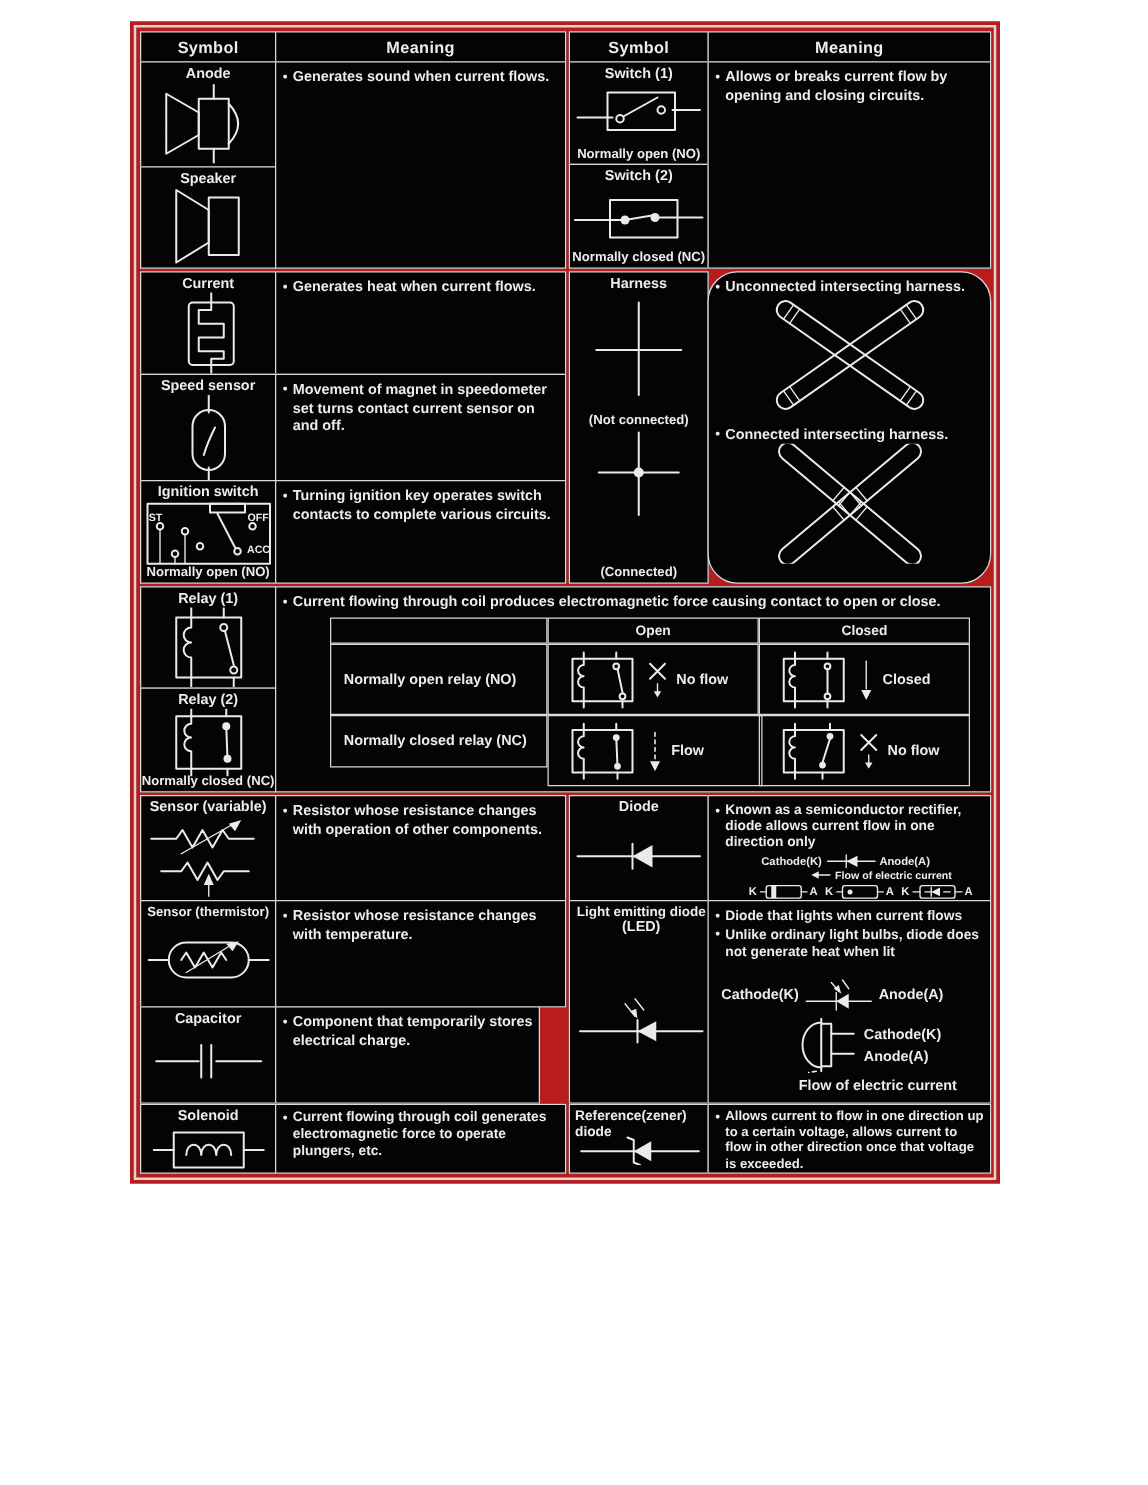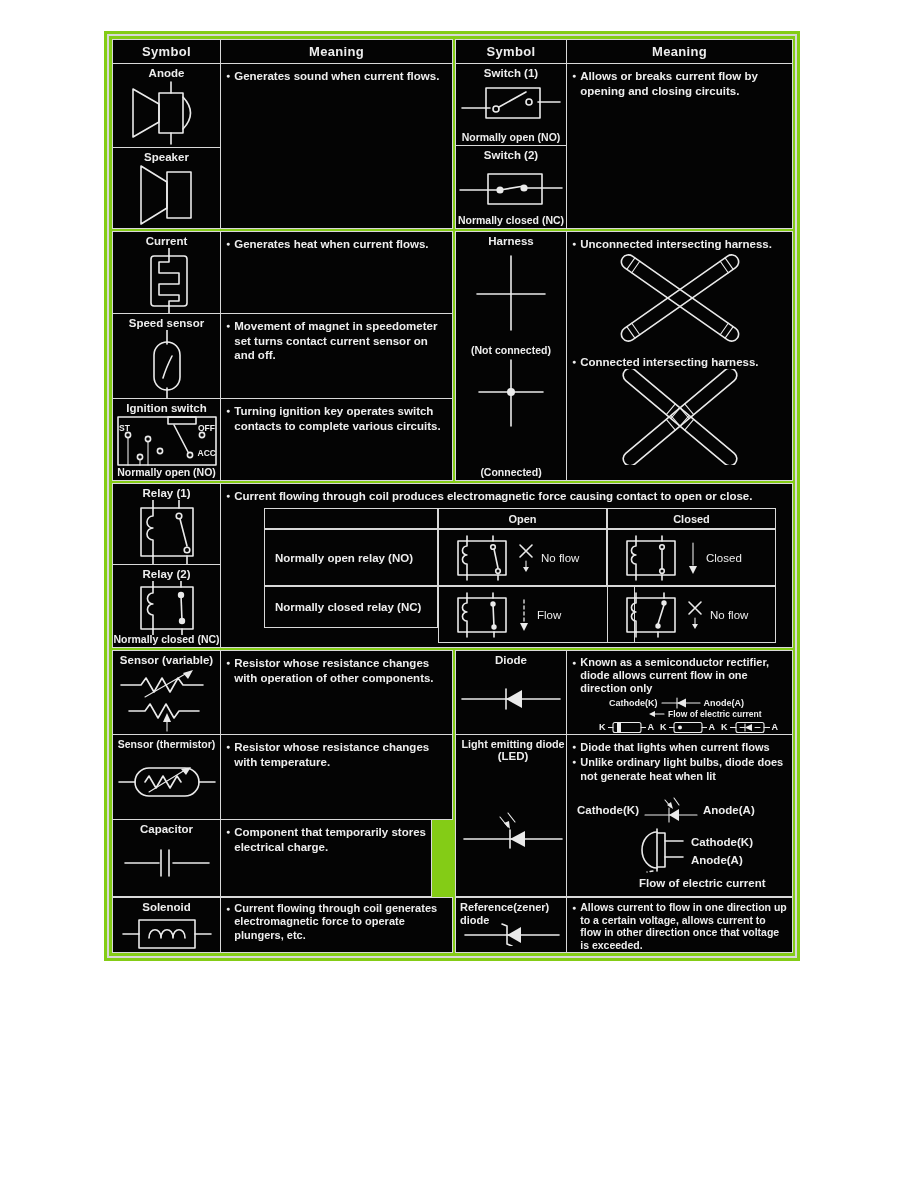--- a/index.html
+++ b/index.html
@@ -1,38 +1,38 @@
 <!DOCTYPE html>
 <html><head>
 <meta charset="utf-8">
 <style>
   html,body{margin:0;padding:0;}
   body{width:918px;height:1188px;background:#ffffff;font-family:"Liberation Sans",sans-serif;position:relative;}
-  .tbl{position:absolute;left:104px;top:31px;width:696px;height:930px;background:#84cc16;}
+  .tbl{position:absolute;left:104px;top:17px;width:696px;height:930px;background:#b91c1c;}
   .obox{position:absolute;left:3px;top:3px;width:686px;height:920px;border:2px solid #d8d8d8;}
   .cell{position:absolute;box-sizing:border-box;border:1px solid #d9d9d9;background:#040404;color:#ededed;overflow:hidden;}
   .hd{display:flex;align-items:center;justify-content:center;font-weight:bold;font-size:13px;letter-spacing:.3px;}
   .t{font-weight:bold;font-size:11.5px;text-align:center;padding-top:3px;line-height:1.12;}
   .tl{font-weight:bold;font-size:11px;text-align:left;padding:3px 0 0 4px;line-height:1.15;}
   .cap{position:absolute;left:0;right:0;bottom:2px;font-weight:bold;font-size:10.5px;text-align:center;white-space:nowrap;}
   .m{font-weight:bold;font-size:11.5px;line-height:1.28;padding:5px 3px 0 5px;display:flex;gap:4px;align-items:flex-start;}
   .m.small{font-size:10.5px;line-height:1.2;padding-top:3px;}
   .b{font-size:7px;line-height:14px;flex:none;}
   .symwrap{display:flex;justify-content:center;}
   svg{display:block;}
   svg .s{stroke:#eaeaea;fill:none;stroke-width:1.6;stroke-linecap:round;stroke-linejoin:round;}
   svg .thin{stroke-width:1.1;}
   svg .d{stroke-dasharray:3 3;stroke-width:1.3;}
   svg .f{fill:#eaeaea;stroke:none;}
   .rtbl{position:absolute;left:43px;top:24px;width:512px;height:135px;}
   .rcell{position:absolute;box-sizing:border-box;border:1px solid #d9d9d9;color:#ededed;}
   .rlabel{display:flex;align-items:center;padding-left:10px;font-weight:bold;font-size:11.5px;}
   .rhead{display:flex;align-items:center;justify-content:center;font-weight:bold;font-size:11px;}
   .rflow{display:flex;align-items:center;justify-content:flex-start;gap:7px;padding-left:14px;}
-  .rflow .lbl{font-weight:normal;font-size:11.5px;}
+  .rflow .lbl{font-weight:bold;font-size:11.5px;}
   .ignlbl{position:absolute;font-weight:bold;font-size:8.5px;color:#ededed;}
   .minilbl{font-weight:bold;font-size:9px;color:#ededed;}
   .ledlbl{font-weight:bold;font-size:11.5px;color:#ededed;}
   .row{display:flex;align-items:center;}
 </style>
 </head>
 <body>
 
 <div class="tbl">
   <div class="obox"></div>
@@ -172,21 +172,21 @@
       </div>
     <div class="cap" style="bottom:auto;top:112px;">(Not connected)</div>
     <div class="symwrap" style="margin-top:26px;">
         <svg width="100" height="70" viewBox="0 0 100 70">
       <path class="s" d="M50,2 V68 M18,34 H82"></path>
           <circle class="f" cx="50" cy="34" r="4"></circle>
     </svg>
       </div>
     <div class="cap">(Connected)</div>
   </div>
-  <div class="cell" style="left:462px;top:200px;width:227px;height:250px;">
+  <div class="cell" style="left:462px;top:200px;width:227px;height:250px;border-radius:24px;">
     <div class="m">
         <span class="b">●</span>
         <span>Unconnected intersecting harness.</span>
       </div>
     <div class="symwrap">
         <svg width="200" height="92" viewBox="0 0 200 92">
       <g transform="rotate(35 100 46)">
             <rect class="s" x="30" y="39" width="140" height="14" rx="7"></rect>
             <path class="s thin" d="M40,39 V53 M46,39 V53 M160,39 V53 M154,39 V53"></path>
           </g>
@@ -280,21 +280,21 @@
             <path class="s" d="M40,15 V35"></path>
             <circle class="s" cx="40" cy="37" r="2.3"></circle>
         </svg>
         <svg width="12" height="34" viewBox="0 0 12 34">
           <path class="s thin" d="M6,2 V24"></path>
             <path class="f" d="M6,33 L2,25 H10 Z"></path>
         </svg>
         <span class="lbl">Closed</span>
       </div>
       <div class="rcell rlabel" style="left:0;top:78px;width:174px;height:42px;">Normally closed relay (NC)</div>
-      <div class="rcell rflow" style="left:174px;top:78px;width:197px;height:57px;">
+      <div class="rcell rflow" style="left:174px;top:78px;width:172px;height:57px;">
         <svg width="58" height="48" viewBox="0 0 58 48">
           <path class="s" d="M14,2 V7 M40,2 V7 M14,41 V46 M41,41 V46"></path>
           <rect class="s" x="5" y="7" width="48" height="34"></rect>
           <path class="s" d="M14,7 V12 a4.5,4.5 0 1 0 -0.1,9 a4.5,4.5 0 1 0 0.1,9 V41"></path>
           <path class="d" d="M20,24 H32"></path>
           <circle class="f" cx="40" cy="13" r="2.7"></circle>
             <path class="s" d="M40,13 L41,36"></path>
             <circle class="f" cx="41" cy="36" r="2.7"></circle>
         </svg>
         <svg width="12" height="34" viewBox="0 0 12 34">

